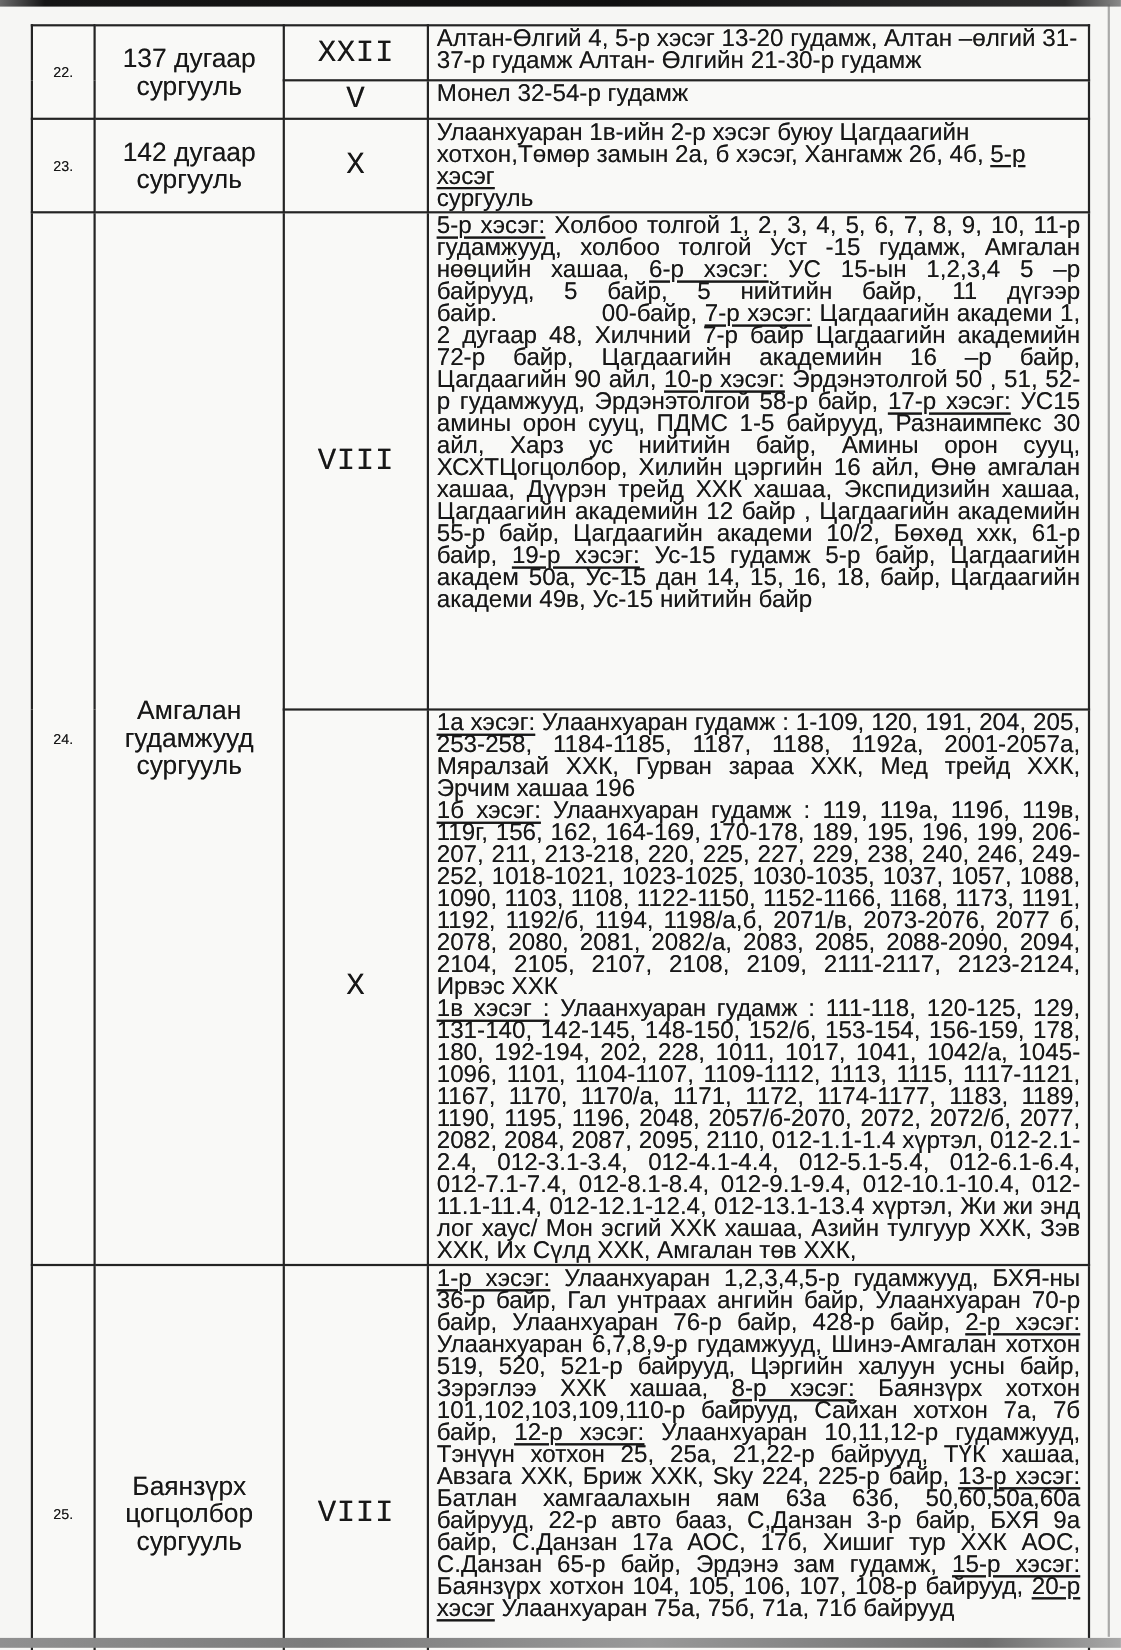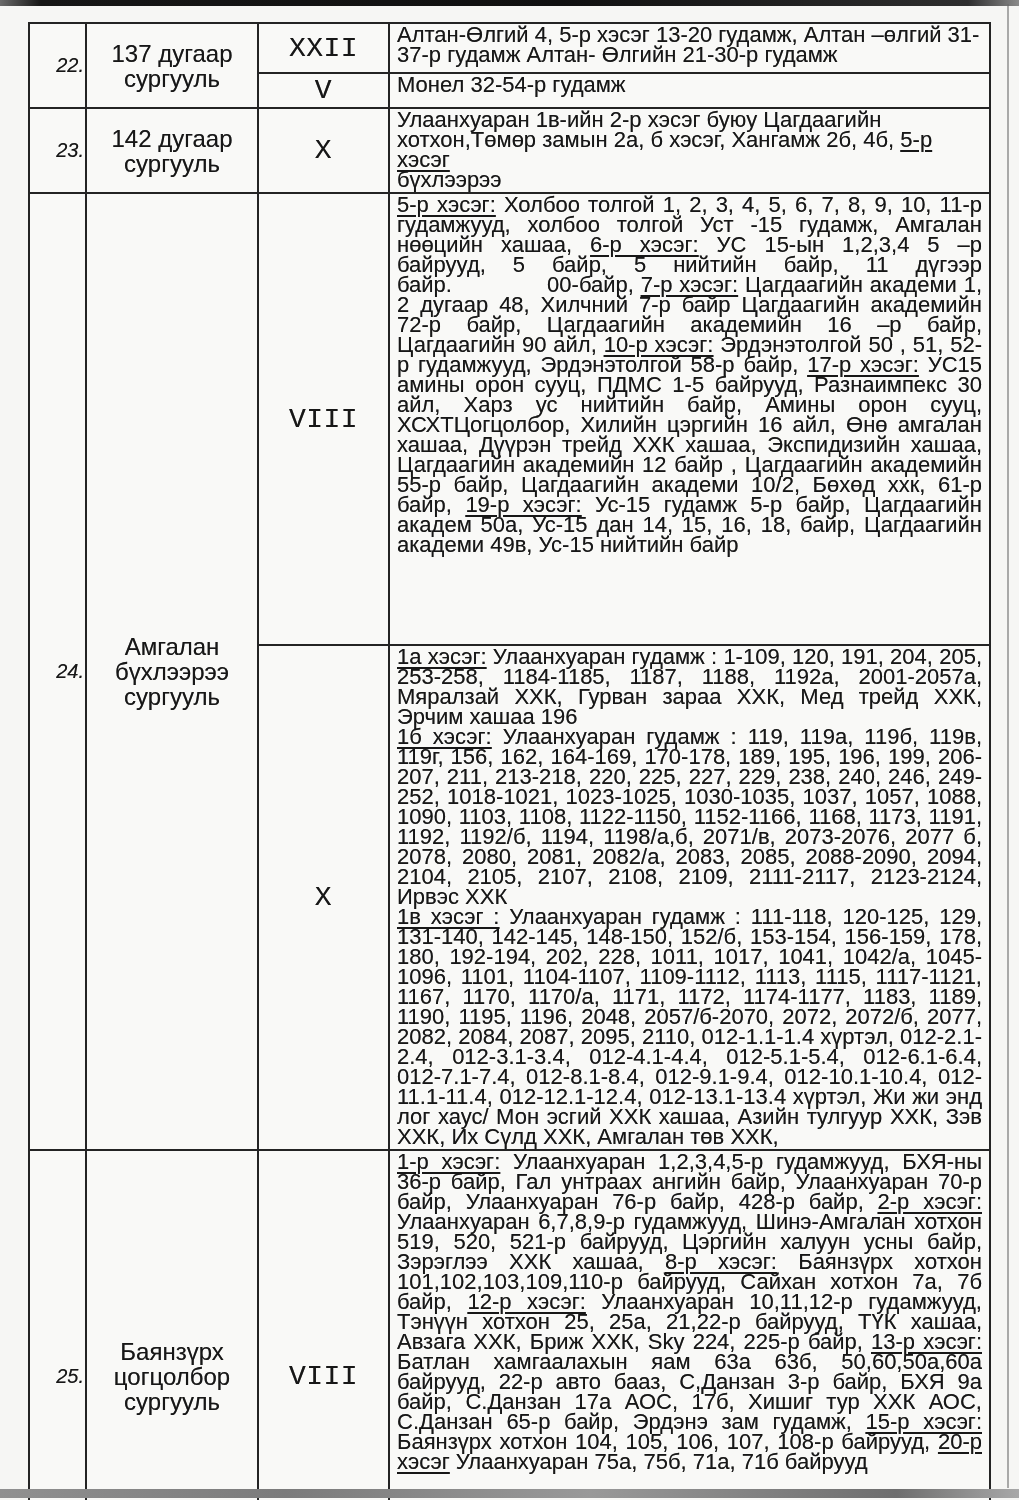--- a/index.html
+++ b/index.html
@@ -6,21 +6,21 @@
   .page{
     position:relative;width:1019px;height:1500px;background:#f6f6f4;overflow:hidden;
     font-family:"Liberation Sans","DejaVu Sans",sans-serif;color:#171717;
     text-shadow:0 0 .4px rgba(20,20,20,.55);
   }
   table.precinct{
     position:absolute;left:28px;top:22px;width:963px;
     border-collapse:collapse;table-layout:fixed;background:#f9f9f7;
   }
   td{border:2px solid #242424;box-sizing:border-box;}
-  .col-num{text-align:right;vertical-align:middle;font-size:20px;font-style:italic;}
+  .col-num{text-align:center;vertical-align:middle;font-size:13px;}
   .col-school{text-align:center;vertical-align:middle;font-size:24px;line-height:25px;padding:2px 8px;}
   .col-roman{text-align:center;vertical-align:middle;font-size:28px;letter-spacing:.5px;font-family:Liberation Mono, monospace;}
   .col-desc{vertical-align:top;font-size:22px;line-height:20px;padding:1px 7px 2px 7px;}
   .col-desc.justify{text-align:justify;}
   .para{margin:0;}
   .ul{text-decoration:underline;text-decoration-thickness:1.8px;text-underline-offset:2.5px;margin-top:39px;}
   
   .h-r22a{height:50px}.h-r22b{height:28px}.h-r23{height:72px}
   .h-r24a{height:452px}.h-r24b{height:480px}.h-r25a{height:452px}
   
@@ -58,26 +58,26 @@
             <div class="para"><span>Монел 32-54-р гудамж</span></div>
           </td>
         </tr>
         <tr>
           <td class="col-num" rowspan="1">23.</td>
           <td class="col-school" rowspan="1">142 дугаар сургууль</td>
           <td class="col-roman">X</td>
           <td class="col-desc h-r23">
             <div class="para"><span>Улаанхуаран 1в-ийн 2-р хэсэг буюу Цагдаагийн</span></div>
             <div class="para"><span>хотхон,Төмөр замын 2а, б хэсэг, Хангамж 2б, 4б, </span><span class="ul">5-р хэсэг</span></div>
-            <div class="para"><span>бүхлээрээ</span></div>
+            <div class="para"><span>сургууль</span></div>
           </td>
         </tr>
         <tr>
           <td class="col-num" rowspan="2">24.</td>
-          <td class="col-school" rowspan="2">Амгалан бүхлээрээ сургууль</td>
+          <td class="col-school" rowspan="2">Амгалан гудамжууд сургууль</td>
           <td class="col-roman">VIII</td>
           <td class="col-desc h-r24a justify">
             <div class="para"><span class="ul">5-р хэсэг:</span><span> Холбоо толгой 1, 2, 3, 4, 5, 6, 7, 8, 9, 10, 11-р гудамжууд, холбоо толгой Уст -15 гудамж, Амгалан нөөцийн хашаа, </span><span class="ul">6-р хэсэг:</span><span> УС 15-ын  1,2,3,4 5 –р байрууд, 5 байр,  5 нийтийн байр, 11 дүгээр байр.&nbsp;&nbsp;&nbsp;&nbsp;&nbsp;&nbsp;&nbsp;&nbsp;&nbsp;&nbsp;&nbsp;&nbsp;&nbsp;&nbsp;00-байр, </span><span class="ul">7-р хэсэг:</span><span> Цагдаагийн академи 1, 2 дугаар 48, Хилчний 7-р байр Цагдаагийн академийн 72-р байр, Цагдаагийн академийн 16 –р байр, Цагдаагийн 90 айл, </span><span class="ul">10-р хэсэг:</span><span> Эрдэнэтолгой 50 , 51, 52-р гудамжууд,  Эрдэнэтолгой 58-р байр, </span><span class="ul">17-р хэсэг:</span><span> УС15 амины орон сууц, ПДМС 1-5 байрууд, Разнаимпекс 30 айл, Харз ус нийтийн байр, Амины орон сууц, ХСХТЦогцолбор, Хилийн цэргийн 16 айл, Өнө амгалан хашаа, Дүүрэн трейд ХХК хашаа, Экспидизийн хашаа, Цагдаагийн академийн 12 байр , Цагдаагийн академийн 55-р байр, Цагдаагийн академи 10/2, Бөхөд ххк,  61-р байр, </span><span class="ul">19-р хэсэг:</span><span> Ус-15 гудамж 5-р байр,  Цагдаагийн академ 50а, Ус-15 дан 14, 15, 16, 18, байр, Цагдаагийн академи 49в, Ус-15 нийтийн байр</span></div>
           </td>
         </tr>
         <tr>
           <td class="col-roman">X</td>
           <td class="col-desc h-r24b justify">
             <div class="para"><span class="ul">1а хэсэг:</span><span> Улаанхуаран гудамж : 1-109, 120, 191, 204, 205, 253-258, 1184-1185, 1187, 1188, 1192а, 2001-2057а, Мяралзай ХХК, Гурван зараа ХХК, Мед трейд ХХК, Эрчим хашаа 196</span></div>
             <div class="para"><span class="ul">1б хэсэг:</span><span> Улаанхуаран гудамж : 119, 119а, 119б, 119в, 119г, 156, 162, 164-169, 170-178, 189, 195, 196, 199, 206-207, 211, 213-218, 220, 225, 227, 229, 238, 240, 246, 249-252, 1018-1021, 1023-1025, 1030-1035, 1037, 1057, 1088, 1090, 1103, 1108, 1122-1150, 1152-1166, 1168, 1173, 1191, 1192, 1192/б, 1194, 1198/а,б, 2071/в, 2073-2076, 2077 б, 2078, 2080, 2081, 2082/а, 2083, 2085, 2088-2090, 2094, 2104, 2105, 2107, 2108, 2109, 2111-2117, 2123-2124, Ирвэс ХХК</span></div>

